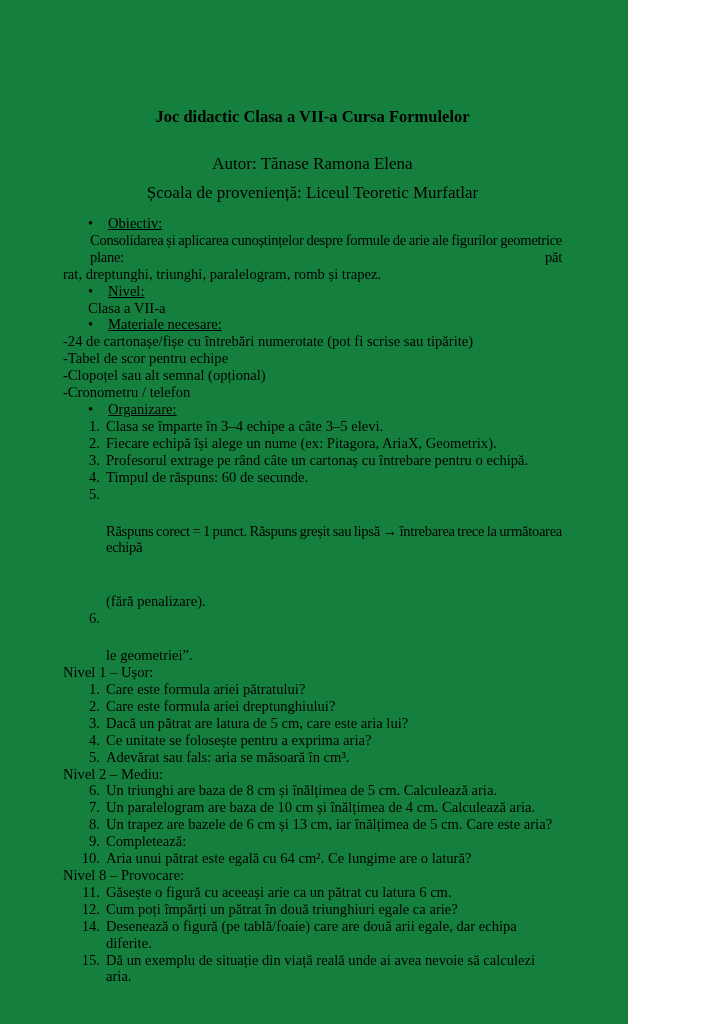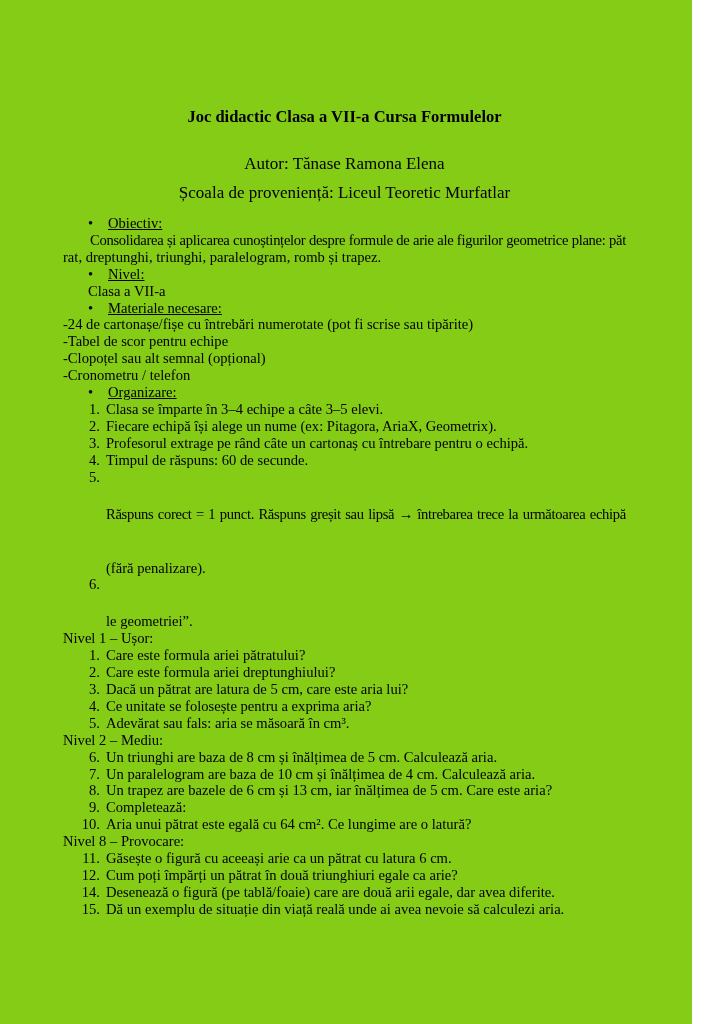--- a/index.html
+++ b/index.html
@@ -7,23 +7,23 @@
     background: #ffffff;
     width: 724px; height: 1024px;
     overflow: hidden;
   }
   body {
     font-family: "Liberation Serif", serif;
     color: #000000;
   }
   .page {
     box-sizing: border-box;
-    width: 692px; height: 1024px;
+    width: 628px; height: 1024px;
     padding: 106px 66px 0 63px;
-    background: #84cc16;
+    background: #15803d;
   }
   .title {
     margin: 0;
     font-size: 16.5px;
     font-weight: bold;
     text-align: center;
     line-height: 22px;
   }
   .byline {
     font-size: 17px;
@@ -170,20 +170,20 @@
       <div class="num-row">
         <span class="num">11.</span>
         <span class="itxt">Găsește o figură cu aceeași arie ca un pătrat cu latura 6 cm.</span>
       </div>
       <div class="num-row">
         <span class="num">12.</span>
         <span class="itxt">Cum poți împărți un pătrat în două triunghiuri egale ca arie?</span>
       </div>
       <div class="num-row">
         <span class="num">14.</span>
-        <span class="itxt">Desenează o figură (pe tablă/foaie) care are două arii egale, dar avea diferite.</span>
+        <span class="itxt">Desenează o figură (pe tablă/foaie) care are două arii egale, dar echipa diferite.</span>
       </div>
       <div class="num-row">
         <span class="num">15.</span>
         <span class="itxt">Dă un exemplu de situație din viață reală unde ai avea nevoie să calculezi aria.</span>
       </div>
     </div>
 </div>
 
 </body></html>

